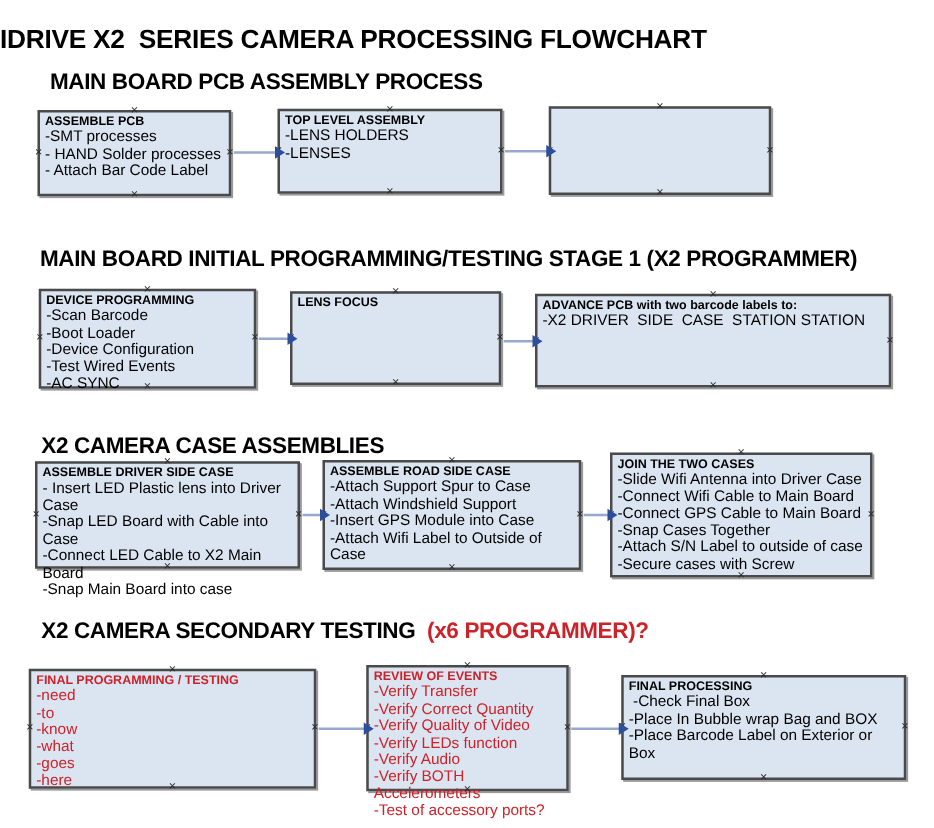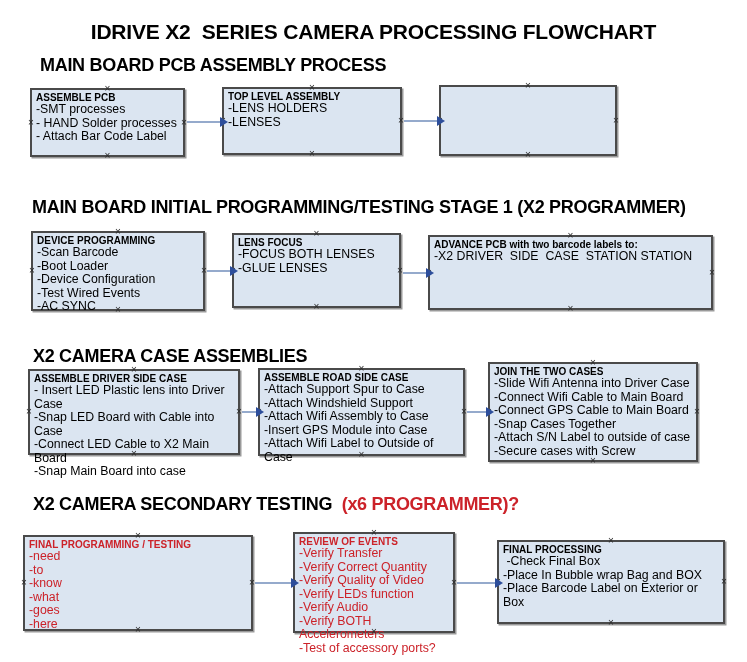--- a/index.html
+++ b/index.html
@@ -9,21 +9,21 @@
     --arrow-line:#95aacc;
     --arrow-head:#2d4e9b;
   }
   *{box-sizing:border-box;}
   html,body{margin:0;padding:0;background:#fff;}
   .canvas{
     position:relative;width:747px;height:662px;background:#ffffff;overflow:hidden;
     font-family:"Liberation Sans","DejaVu Sans",sans-serif;color:#000;
   }
   .page-title{
-    position:absolute;left:0;top:20px;width:100%;text-align:center;
+    position:absolute;left:0;top:20px;width:100%;
     font-size:21px;font-weight:bold;white-space:pre-wrap;letter-spacing:-0.2px;
   }
   .sec-heading{
     position:absolute;font-size:18px;font-weight:bold;white-space:pre-wrap;letter-spacing:-0.3px;
   }
   .sec-heading .hl{color:var(--red);}
   .fc-box{
     position:absolute;background:var(--box-fill);border:2px solid var(--box-border);
     box-shadow:1.5px 1.5px 0 #9a9a9a;padding:2px 4px;overflow:visible;
   }
@@ -103,24 +103,20 @@
         <div class="box-line">-AC SYNC</div>
       </div>
   <span class="hdl hdl-t">×</span>
       <span class="hdl hdl-b">×</span>
       <span class="hdl hdl-l">×</span>
       <span class="hdl hdl-r">×</span>
     </div>
 
   <div class="fc-box" style="left:232px;top:233px;width:169px;height:75px;">
     <div class="box-title">LENS FOCUS</div>
-    <div class="box-items">
-        <div class="box-line">-FOCUS BOTH LENSES</div>
-        <div class="box-line">-GLUE LENSES</div>
-      </div>
   <span class="hdl hdl-t">×</span>
       <span class="hdl hdl-b">×</span>
       <span class="hdl hdl-l">×</span>
       <span class="hdl hdl-r">×</span>
     </div>
 
   <div class="fc-box" style="left:428px;top:235px;width:285px;height:75px;">
     <div class="box-title">ADVANCE PCB with two barcode labels to:</div>
     <div class="box-items">
         <div class="box-line">-X2 DRIVER  SIDE  CASE  STATION STATION</div>
@@ -143,21 +139,20 @@
       <span class="hdl hdl-b">×</span>
       <span class="hdl hdl-l">×</span>
       <span class="hdl hdl-r">×</span>
     </div>
 
   <div class="fc-box" style="left:258px;top:368px;width:207px;height:88px;">
     <div class="box-title">ASSEMBLE ROAD SIDE CASE</div>
     <div class="box-items">
         <div class="box-line">-Attach Support Spur to Case</div>
         <div class="box-line">-Attach Windshield Support</div>
-        <div class="box-line">-Attach Wifi Assembly to Case</div>
         <div class="box-line">-Insert GPS Module into Case</div>
         <div class="box-line">-Attach Wifi Label to Outside of Case</div>
       </div>
   <span class="hdl hdl-t">×</span>
       <span class="hdl hdl-b">×</span>
       <span class="hdl hdl-l">×</span>
       <span class="hdl hdl-r">×</span>
     </div>
 
   <div class="fc-box" style="left:488px;top:362px;width:210px;height:100px;">

